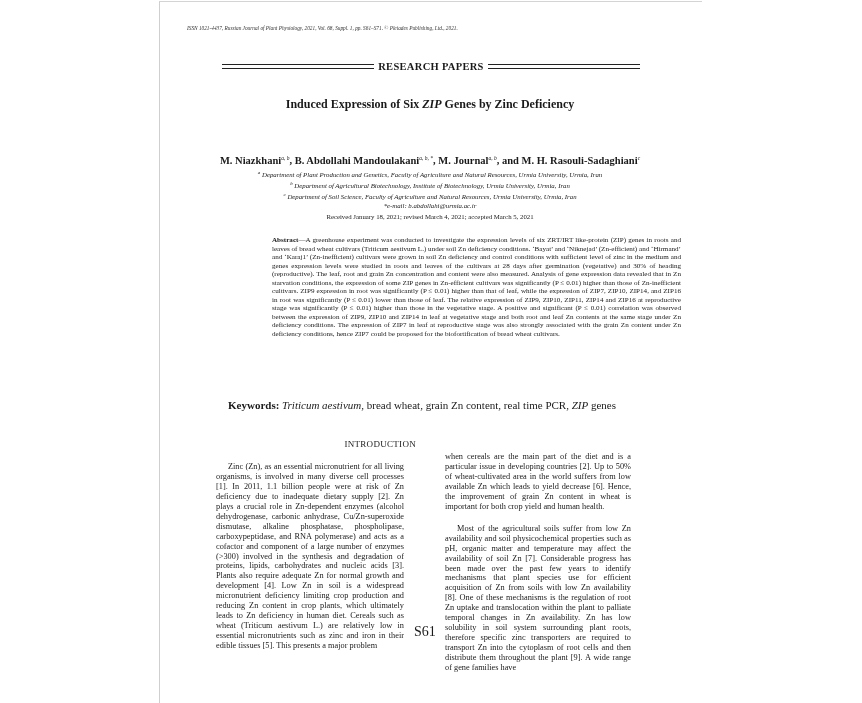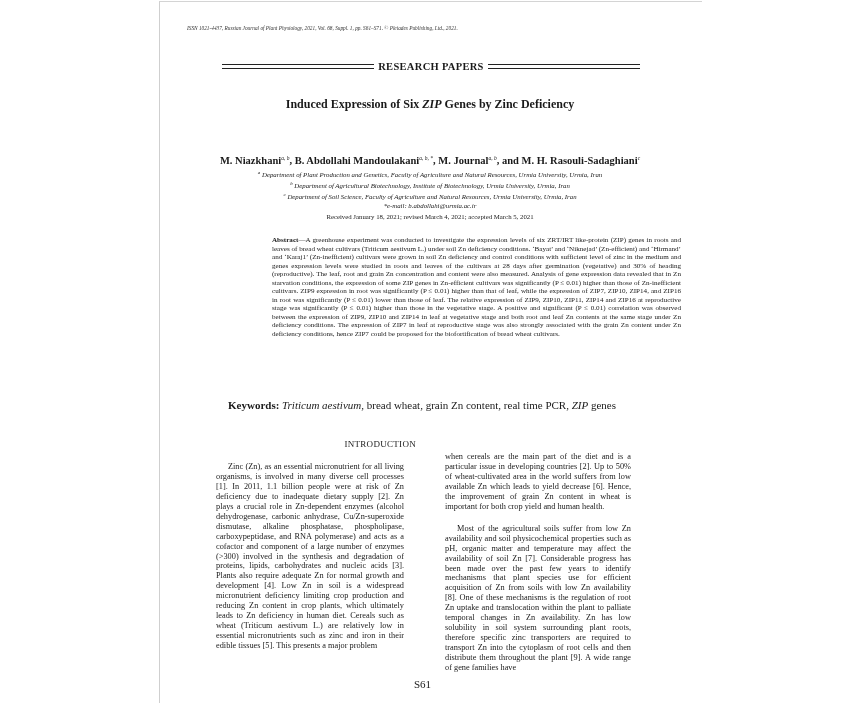--- a/index.html
+++ b/index.html
@@ -20,21 +20,21 @@
   .received { position:absolute; left:190px; top:213px; width:480px; text-align:center; font-size:6.8px; }
   .abstract { position:absolute; left:228px; top:236px; width:409px; font-size:7.1px; line-height:8.55px; text-align:justify;margin-left:44px; }
   .abstract b { font-weight:bold; }
   .keywords { position:absolute; left:228px; top:400px; width:409px; font-size:11px; line-height:10px; }
   .col { position:absolute; top:440px; width:212px; font-size:8.3px; line-height:9.95px; text-align:justify; }
   .col-left { left:204px; }
   .col-right { left:433px; width:210px; }
   .intro-heading { text-align:right; font-size:9px; letter-spacing:0.3px; margin-bottom:2px; }
   .para { text-indent:12px; margin:12px; }
   .para + .para { margin-top:4px; }
-  .page-number { position:absolute; left:414px; top:678px; font-size:11px; }
+  .page-number { position:absolute; left:414px; top:624px; font-size:14px; }
 </style>
 </head>
 <body>
 
 <div class="page"></div>
 
 <div class="header-line">ISSN 1021-4437, Russian Journal of Plant Physiology, 2021, Vol. 68, Suppl. 1, pp. S61–S71. © Pleiades Publishing, Ltd., 2021.</div>
 
 <div class="section-banner">
   <div class="rule"></div>

